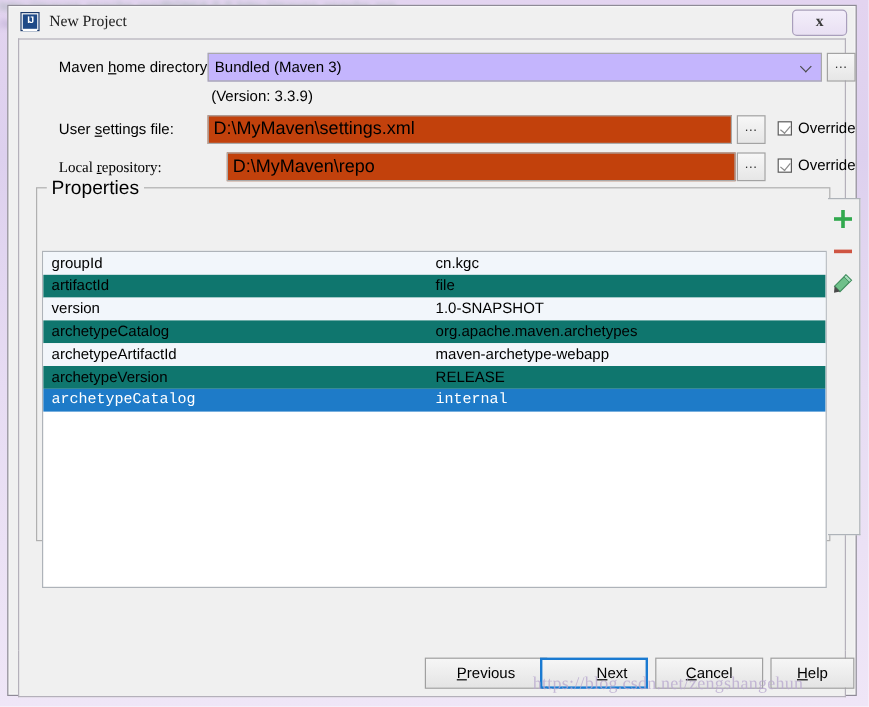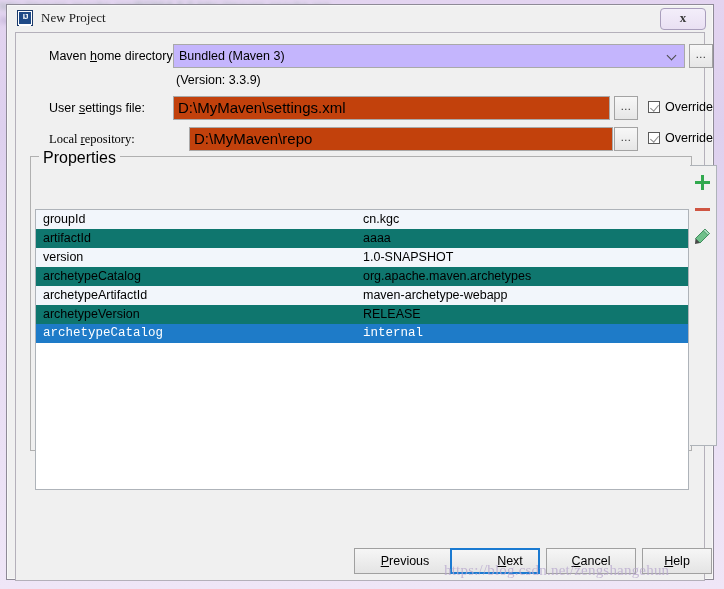--- a/index.html
+++ b/index.html
@@ -409,21 +409,21 @@
     <div id="props-group">
       <div id="props-legend">Properties</div>
 
       <div id="table-wrap">
           <div class="prop-row odd">
             <span class="k">groupId</span>
             <span class="v">cn.kgc</span>
           </div>
           <div class="prop-row even">
             <span class="k">artifactId</span>
-            <span class="v">aaaa</span>
+            <span class="v">file</span>
           </div>
           <div class="prop-row odd">
             <span class="k">version</span>
             <span class="v">1.0-SNAPSHOT</span>
           </div>
           <div class="prop-row even">
             <span class="k">archetypeCatalog</span>
             <span class="v">org.apache.maven.archetypes</span>
           </div>
           <div class="prop-row odd">

